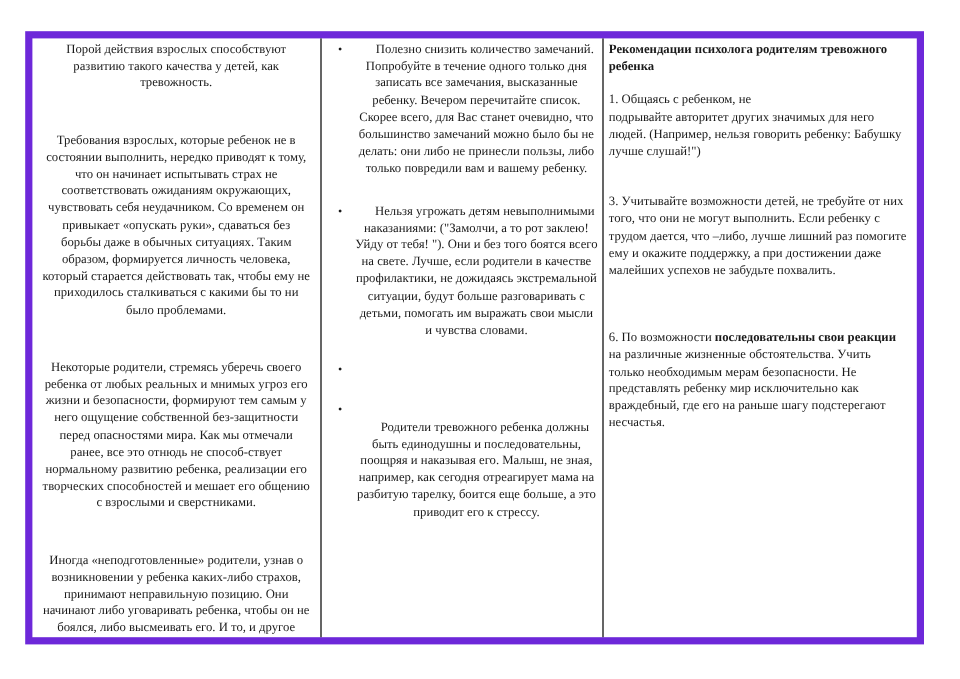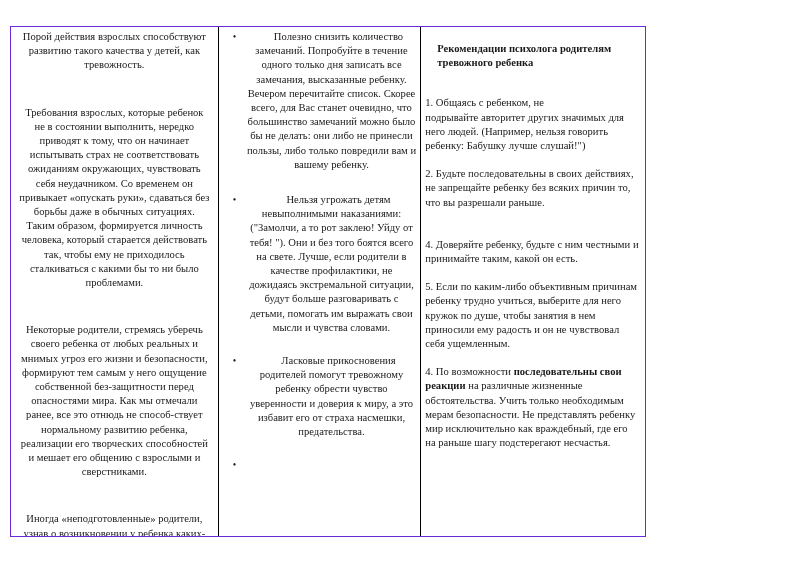--- a/index.html
+++ b/index.html
@@ -10,25 +10,25 @@
     body {
       width: 800px;
       height: 566px;
       position: relative;
       overflow: hidden;
       font-family: "Liberation Serif", serif;
       color: #1a1a1a;
     }
     .doc-table {
       position: absolute;
-      left: 10px;
+      left: 21px;
       top: 26px;
-      width: 636px;
+      width: 749px;
       height: 511px;
-      border: 1px solid #6d28d9;
+      border: 6px solid #6d28d9;
       box-sizing: border-box;
       display: flex;
     }
     .col {
       box-sizing: border-box;
       height: 100%;
       border-right: 1px solid #000;
       overflow: hidden;
     }
     .col:last-child { border-right: none; }
@@ -63,21 +63,21 @@
     .bullet-item .first-line-indent {
       display: inline-block;
       width: 14px;
     }
     .b-gap { height: 19px; }
 
     .rec-title {
       font-weight: bold;
       font-size: 10.6px;
       line-height: 14.2px;
-      margin: 12px;
+      margin: 0;
     }
     .rec-item {
       font-size: 10.6px;
       line-height: 14.2px;
       margin: 0;
       text-align: left;
     }
     .r-gap { height: 14px; }
     .bold { font-weight: bold; }
     .pre-line { white-space: pre-line; }
@@ -103,37 +103,36 @@
       <span class="first-line-indent"></span><span>Полезно снизить количество замечаний. Попробуйте  в течение одного только дня записать все замечания, высказанные ребенку. Вечером перечитайте список. Скорее всего, для Вас станет очевидно, что большинство замечаний можно было бы не делать: они либо не принесли пользы, либо только повредили вам и вашему ребенку.</span>
     </div>
     <div class="b-gap" style="height:21px"></div>
     <div class="bullet-item">
       <span class="bullet">•</span>
       <span class="first-line-indent"></span><span>Нельзя угрожать детям невыполнимыми наказаниями: ("Замолчи, а то рот заклею! Уйду от тебя! "). Они и без того боятся всего на свете. Лучше, если родители в качестве профилактики, не дожидаясь экстремальной ситуации, будут больше разговаривать с детьми, помогать им выражать свои мысли и чувства словами.</span>
     </div>
     <div class="b-gap"></div>
     <div class="bullet-item">
       <span class="bullet">•</span>
-      <span class="first-line-indent"></span><span>Ласковые прикосновения родителей помогут тревожному ребенку обрести чувство уверенности и доверия к миру, а это избавит его от страха насмешки, предательства.</span>
+      <span class="first-line-indent"></span>
     </div>
     <div class="b-gap"></div>
     <div class="bullet-item pre-line">
-      <span class="bullet">•</span><span class="first-line-indent"></span>
+      <span class="bullet">•</span><span class="first-line-indent"></span><span>Родители тревожного ребенка должны быть единодушны и последовательны, поощряя и наказывая его. Малыш, не зная, например, как сегодня отреагирует мама на
+разбитую тарелку, боится еще больше, а это приводит его к стрессу.</span>
     </div>
   </div>
 
   <div class="col col-3">
     <p class="rec-title">Рекомендации психолога родителям тревожного ребенка</p>
     <div class="r-gap"></div>
     <p class="rec-item pre-line">1. Общаясь с ребенком, не
 подрывайте авторитет других значимых для него людей. (Например, нельзя говорить ребенку:  Бабушку лучше слушай!")</p>
     <div class="r-gap"></div>
-    <p class="rec-item">2. Будьте последовательны в своих действиях, не запрещайте ребенку без всяких причин то, что вы разрешали раньше.</p>
+    <div class="r-gap"></div>
+    <p class="rec-item">3. Учитывайте возможности детей, не требуйте от них того, что они не могут выполнить. Если ребенку с трудом дается, что –либо, лучше лишний раз помогите ему и окажите поддержку, а при достижении даже малейших успехов не забудьте похвалить.</p>
     <div class="r-gap"></div>
     <div class="r-gap"></div>
-    <p class="rec-item">4. Доверяйте ребенку, будьте с ним честными и принимайте таким, какой он есть.</p>
     <div class="r-gap"></div>
-    <p class="rec-item">5. Если по каким-либо объективным причинам ребенку трудно учиться, выберите для него кружок по душе, чтобы занятия в нем приносили ему радость и он не чувствовал себя ущемленным.</p>
-    <div class="r-gap"></div>
-    <p class="rec-item"><span>4. По возможности </span><span class="bold">последовательны свои реакции</span><span> на различные жизненные обстоятельства. Учить только необходимым мерам безопасности. Не представлять ребенку мир исключительно как враждебный, где его на раньше шагу подстерегают несчастья.</span></p>
+    <p class="rec-item"><span>6. По возможности </span><span class="bold">последовательны свои реакции</span><span> на различные жизненные обстоятельства. Учить только необходимым мерам безопасности. Не представлять ребенку мир исключительно как враждебный, где его на раньше шагу подстерегают несчастья.</span></p>
   </div>
 
 </div>
 
 </body></html>

